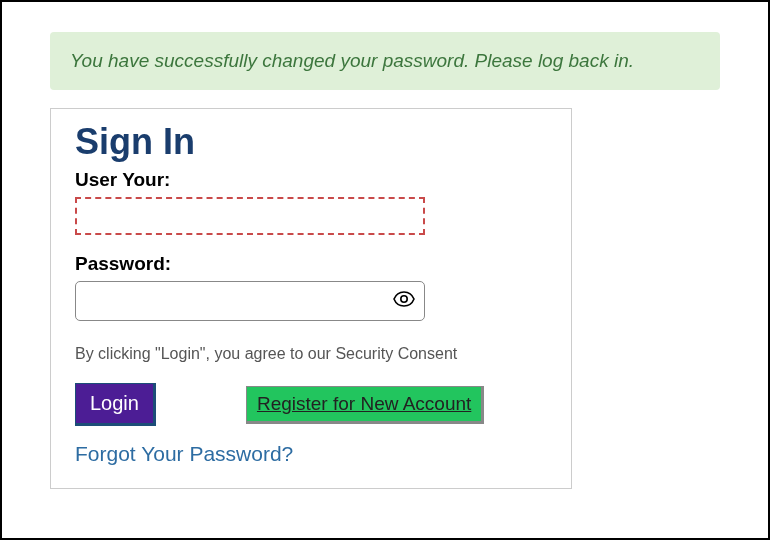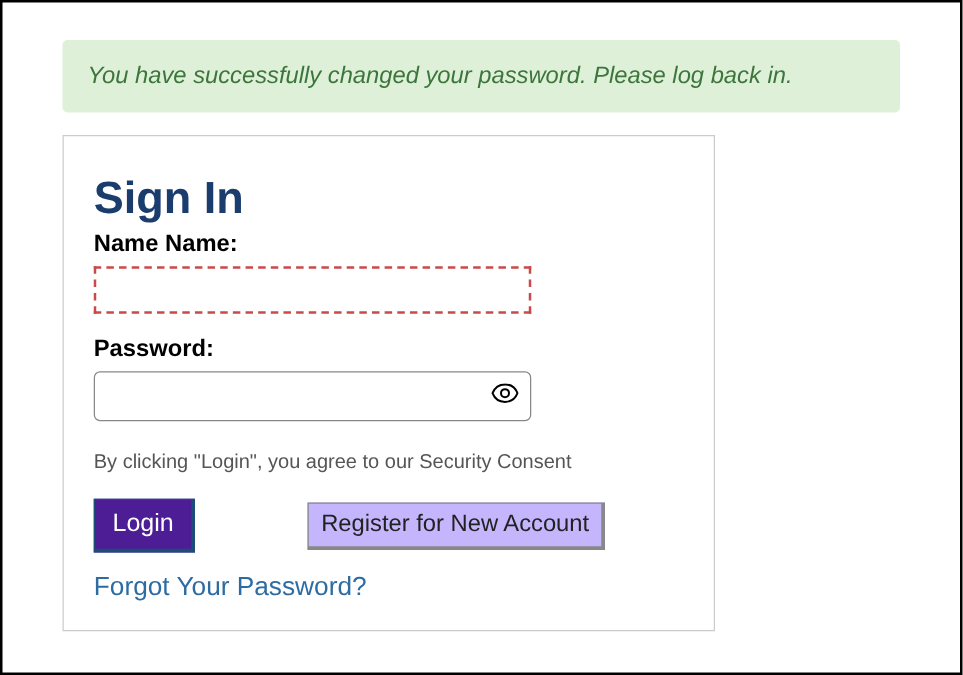--- a/index.html
+++ b/index.html
@@ -16,21 +16,21 @@
       color: #3c763d;
       border-radius: 4px;
       padding: 18px 20px;
       font-size: 19px;
       margin-bottom: 18px;
       font-style: italic;
     }
     .card {
       width: 522px;
       border: 1px solid #ccc;
-      padding: 28px 24px 22px 24px;
+      padding: 12px 24px 22px 24px;
     }
     .title {
       color: #1a3d6d;
       font-size: 36px;
       font-weight: bold;
       margin-bottom: 2px;
     }
     .label {
       font-weight: bold;
       font-size: 19px;
@@ -81,47 +81,48 @@
       background: #4c1d95;
       color: #fff;
       border: 1px solid #1c4d78;
       border-right: 3px solid #1c4d78;
       border-bottom: 3px solid #1c4d78;
       font-size: 20px;
       padding: 8px 14px;
       cursor: pointer;
     }
     .btn-register {
-      background: #c4b5fd;
+      background: #22c55e;
       color: #222;
       border: 1px solid #888;
       border-right: 3px solid #888;
       border-bottom: 3px solid #888;
       font-size: 19px;
       padding: 6px 10px;
       cursor: pointer;
+      text-decoration: underline;
     }
     .forgot {
       color: #2d6ca2;
       font-size: 21px;
       text-decoration: none;
       cursor: pointer;
     }
   </style>
 </head>
 <body>
 
 <div class="alert">
   <span>You have successfully changed your password. Please log back in.</span>
 </div>
 
 <div class="card">
   <div class="title">Sign In</div>
 
-  <label class="label">Name Name:</label>
+  <label class="label">User Your:</label>
   <div class="username-box"></div>
 
   <label class="label">Password:</label>
   <div class="pwd-wrap">
     <input type="password" class="pwd-input" style="">
     <span class="eye">
       <svg width="22" height="16" viewBox="0 0 22 16" fill="none" stroke="#000" stroke-width="1.6">
         <path d="M1 8 C3 3 7 1 11 1 C15 1 19 3 21 8 C19 13 15 15 11 15 C7 15 3 13 1 8 Z"></path>
         <circle cx="11" cy="8" r="3.2"></circle>
       </svg>

